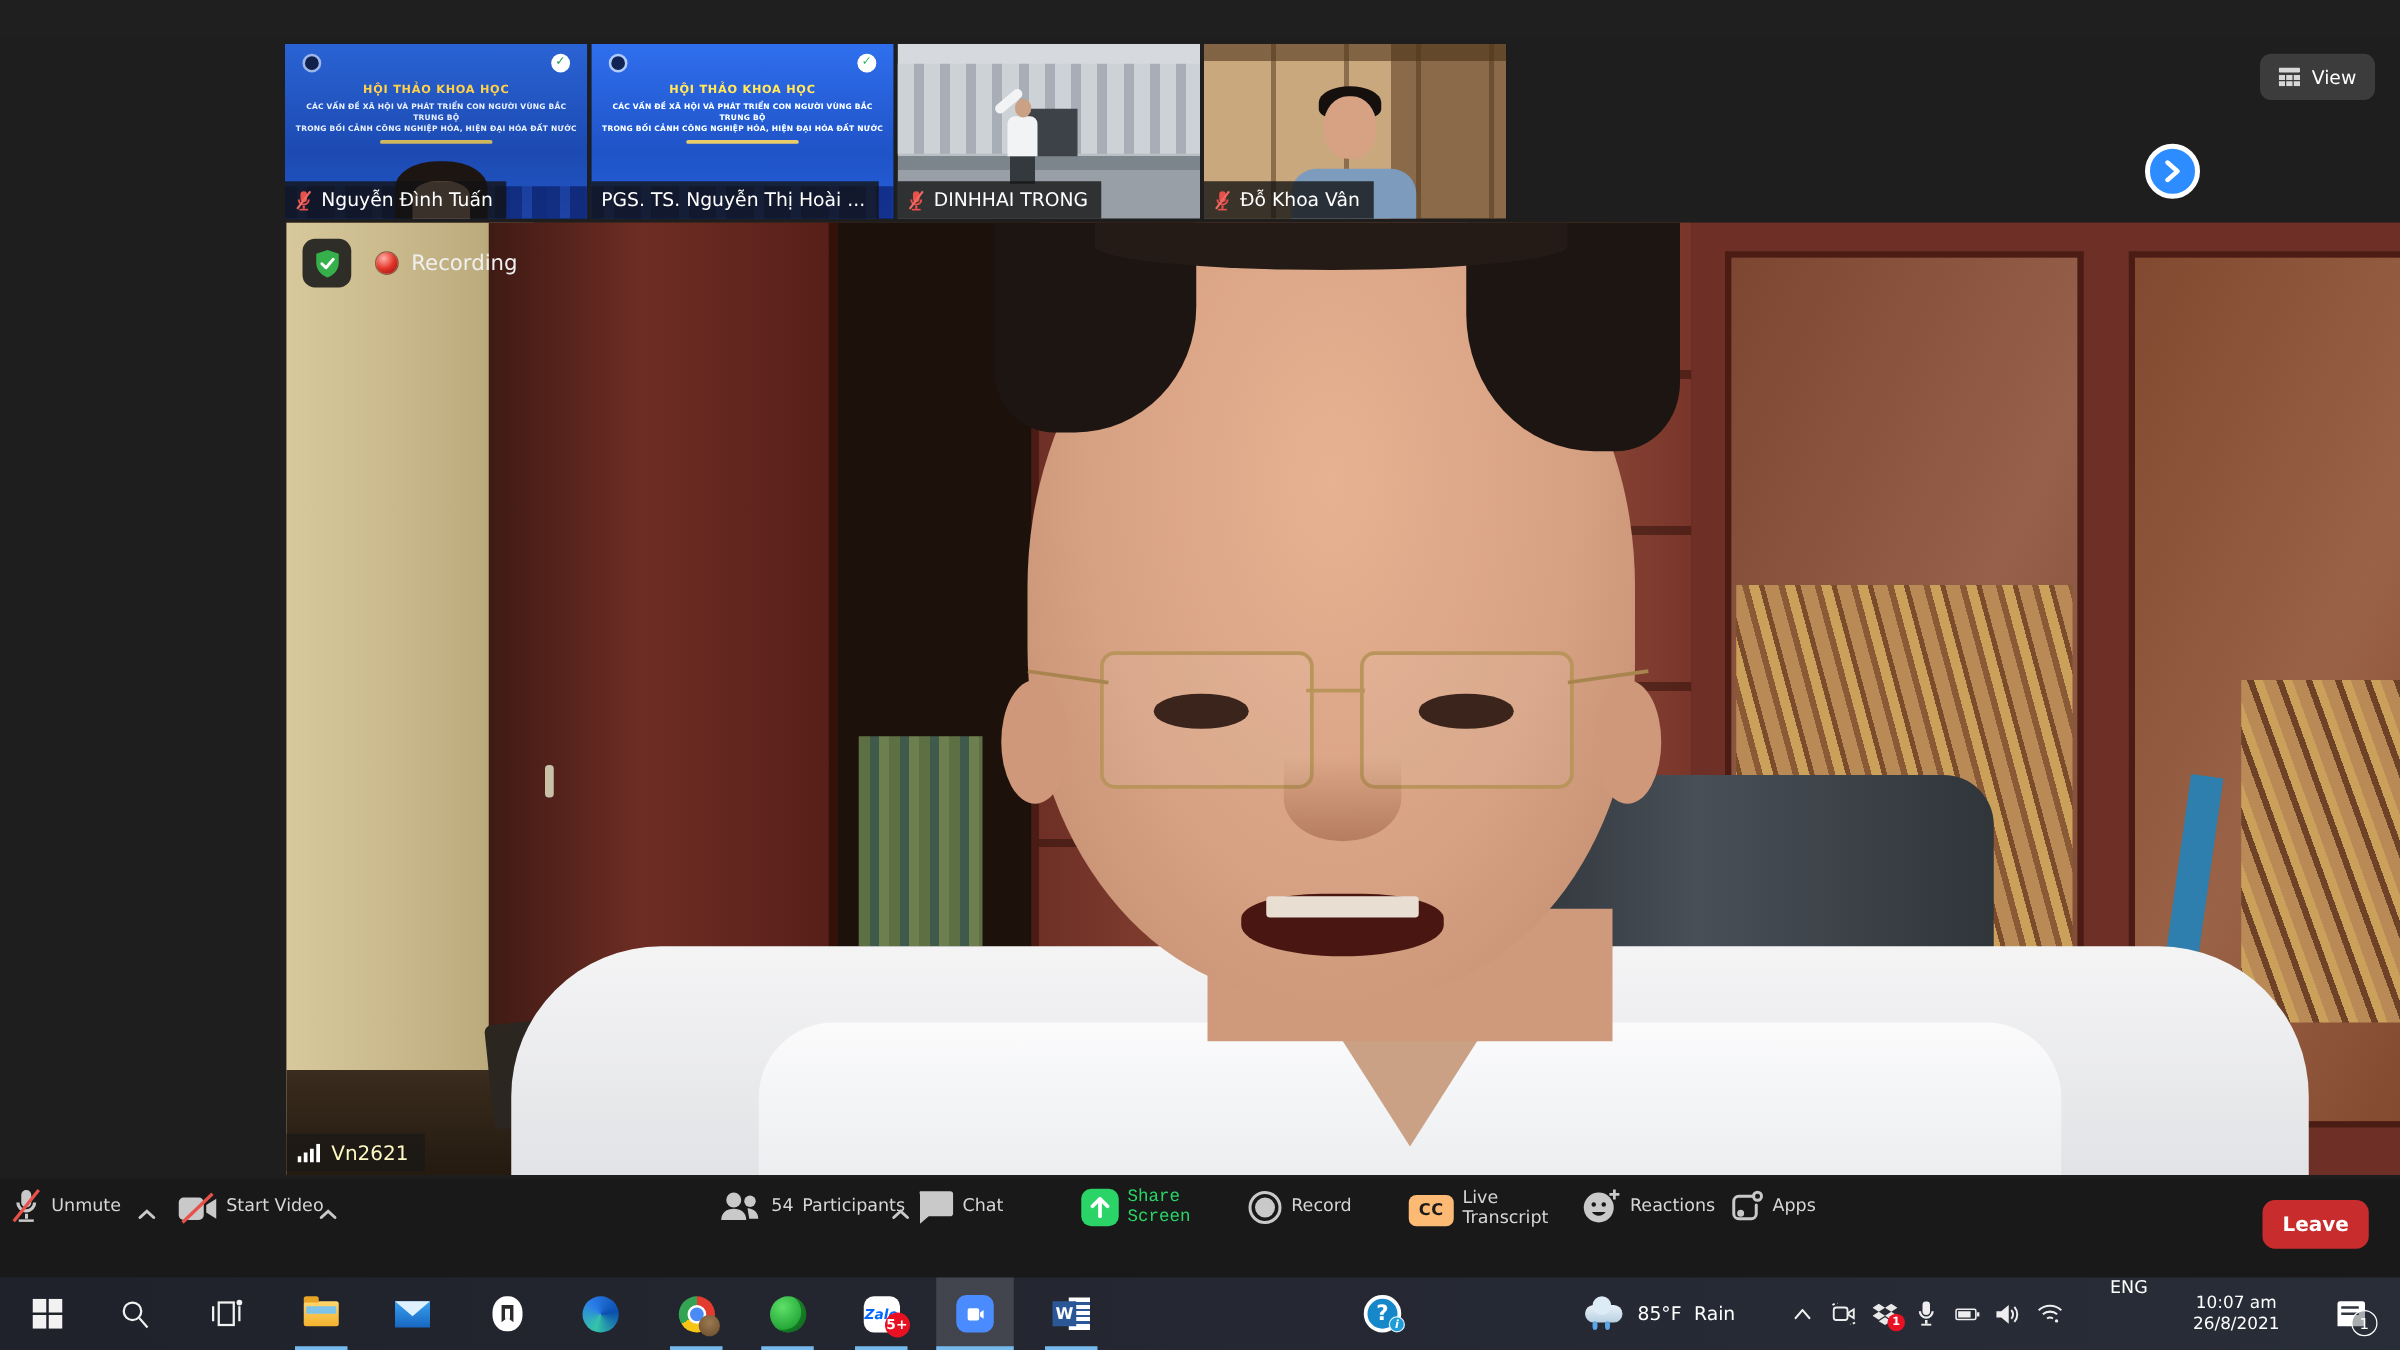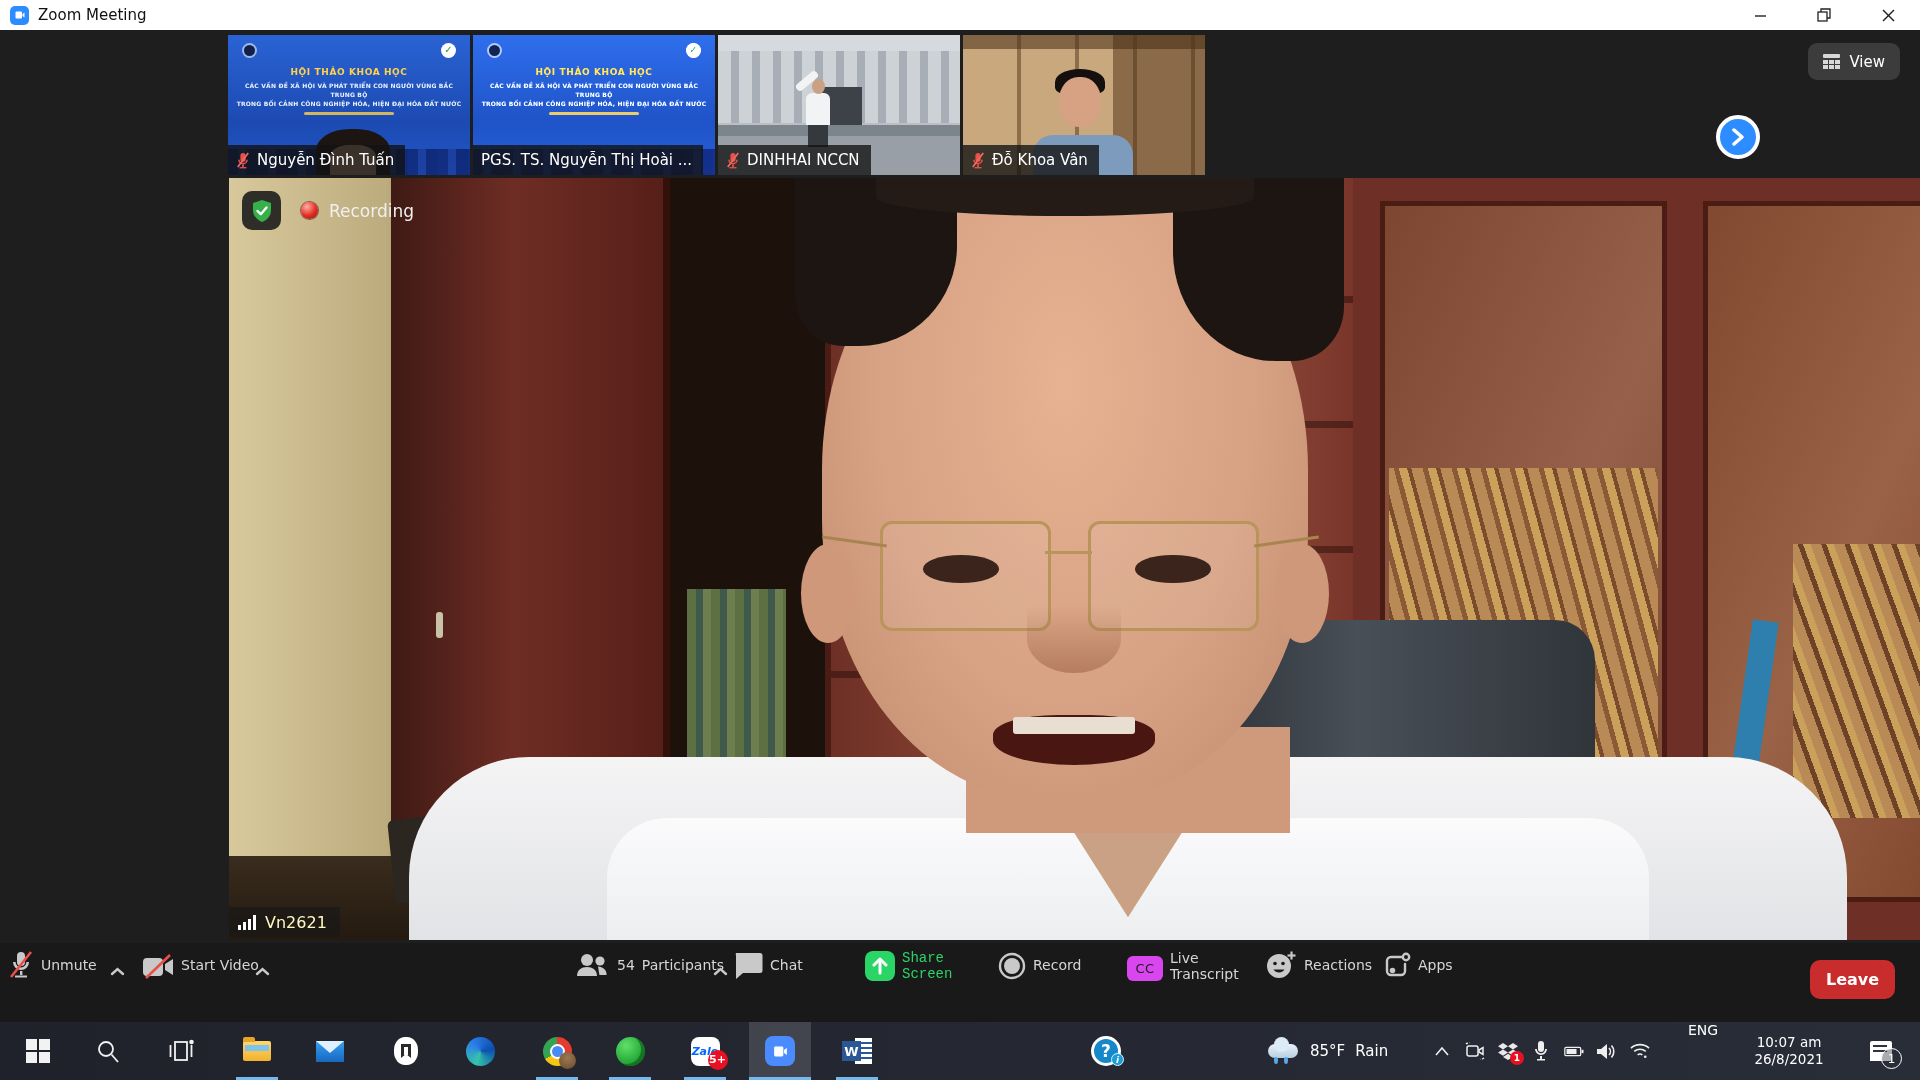--- a/index.html
+++ b/index.html
@@ -187,22 +187,22 @@
 
   
   .toolbar { position:absolute; top:943px; left:0; right:0; height:79px; background:#191919; }
   .tb-item { position:absolute; top:7px; width:130px; display:flex; flex-direction:row;
     align-items:center; gap:7px; color:#d6d6d6; font-size:14px; }
   .tb-ic { height:30px; display:flex; align-items:flex-end; justify-content:center; }
   .tb-caret { position:absolute; top:18px; }
   .share-green { color:#2bd467; }
   .share-ic { width:30px; height:30px; border-radius:8px; background:#2bd467;
     display:flex; align-items:center; justify-content:center; }
-  .cc-box { width:36px; height:25px; border-radius:6px; background:#d946ef; color:#1b1b1b;
-    font-size:13px; font-weight:normal; display:flex; align-items:center; justify-content:center; letter-spacing:.5px; }
+  .cc-box { width:36px; height:25px; border-radius:6px; background:#fdba74; color:#1b1b1b;
+    font-size:13px; font-weight:bold; display:flex; align-items:center; justify-content:center; letter-spacing:.5px; }
   .count { font-size:14px; color:#d6d6d6; }
   .leave-btn { position:absolute; right:25px; top:17px; width:85px; height:39px; background:#c92c2c;
     border-radius:10px; color:#fff; font-size:16px; font-weight:bold;
     display:flex; align-items:center; justify-content:center; }
 
   
   .taskbar { position:absolute; bottom:0; left:0; right:0; height:58px;
     background:linear-gradient(90deg,#20222b,#292d38); color:#fff; }
   .task-ic { position:absolute; top:0; width:48px; height:58px; display:flex;
     align-items:center; justify-content:center; }
@@ -272,47 +272,20 @@
     background:#30343e; box-shadow:0 5px 0 #30343e; }
   .notif-n { position:absolute; right:-10px; bottom:-8px; width:21px; height:21px; border-radius:50%;
     border:1.5px solid #fff; color:#fff; font-size:12px; display:flex; align-items:center; justify-content:center;
     background:rgba(40,44,54,.4); }
 </style>
 </head>
 <body>
 
 <div class="app">
 
-  <div class="titlebar">
-    <div class="zoom-logo">
-      <svg width="12" height="12" viewBox="0 0 24 24">
-          <path fill="#fff" d="M3 7a2 2 0 0 1 2-2h9a2 2 0 0 1 2 2v10a2 2 0 0 1-2 2H5a2 2 0 0 1-2-2zM17 10l4-3v10l-4-3z"></path>
-        </svg>
-    </div>
-    <span class="tb-title">Zoom Meeting</span>
-    <div class="win-controls">
-      <div class="win-btn">
-        <svg width="13" height="13" viewBox="0 0 13 13">
-            <line x1="1" y1="7" x2="12" y2="7" stroke="#222" stroke-width="1.4"></line>
-          </svg>
-      </div>
-      <div class="win-btn">
-        <svg width="14" height="14" viewBox="0 0 14 14" fill="none" stroke="#222" stroke-width="1.3">
-            <rect x="1" y="4" width="9" height="9"></rect>
-            <path d="M4 4V1h9v9h-3"></path>
-          </svg>
-      </div>
-      <div class="win-btn">
-        <svg width="13" height="13" viewBox="0 0 13 13" stroke="#222" stroke-width="1.4">
-            <line x1="1" y1="1" x2="12" y2="12"></line>
-            <line x1="12" y1="1" x2="1" y2="12"></line>
-          </svg>
-      </div>
-    </div>
-  </div>
 
   <div class="stage">
 
     <div class="strip">
 
 
       <div class="tile">
         <div class="slide">
           <div class="slide-logo-l"></div>
           <div class="slide-logo-r">✓</div>
@@ -370,21 +343,21 @@
         <div class="name-bar">
           <svg width="14" height="17" viewBox="0 0 16 19">
               <g fill="#e8504a">
                 <rect x="5" y="1" width="6" height="10" rx="3"></rect>
                 <path d="M2.5 8.5a5.5 5.5 0 0 0 11 0h-1.8a3.7 3.7 0 0 1-7.4 0z"></path>
                 <rect x="7" y="14" width="2" height="3"></rect>
                 <rect x="4" y="17" width="8" height="1.5"></rect>
               </g>
               <line x1="2" y1="17" x2="14" y2="1" stroke="#f06a64" stroke-width="2"></line>
             </svg>
-          <span>DINHHAI NCCN</span>
+          <span>DINHHAI TRONG</span>
         </div>
       </div>
 
 
       <div class="tile">
         <div class="art">
           <div class="t6-bg"></div>
           <div class="t6-panels"></div>
           <div class="t6-shirt"></div>
           <div class="t6-hair"></div>

